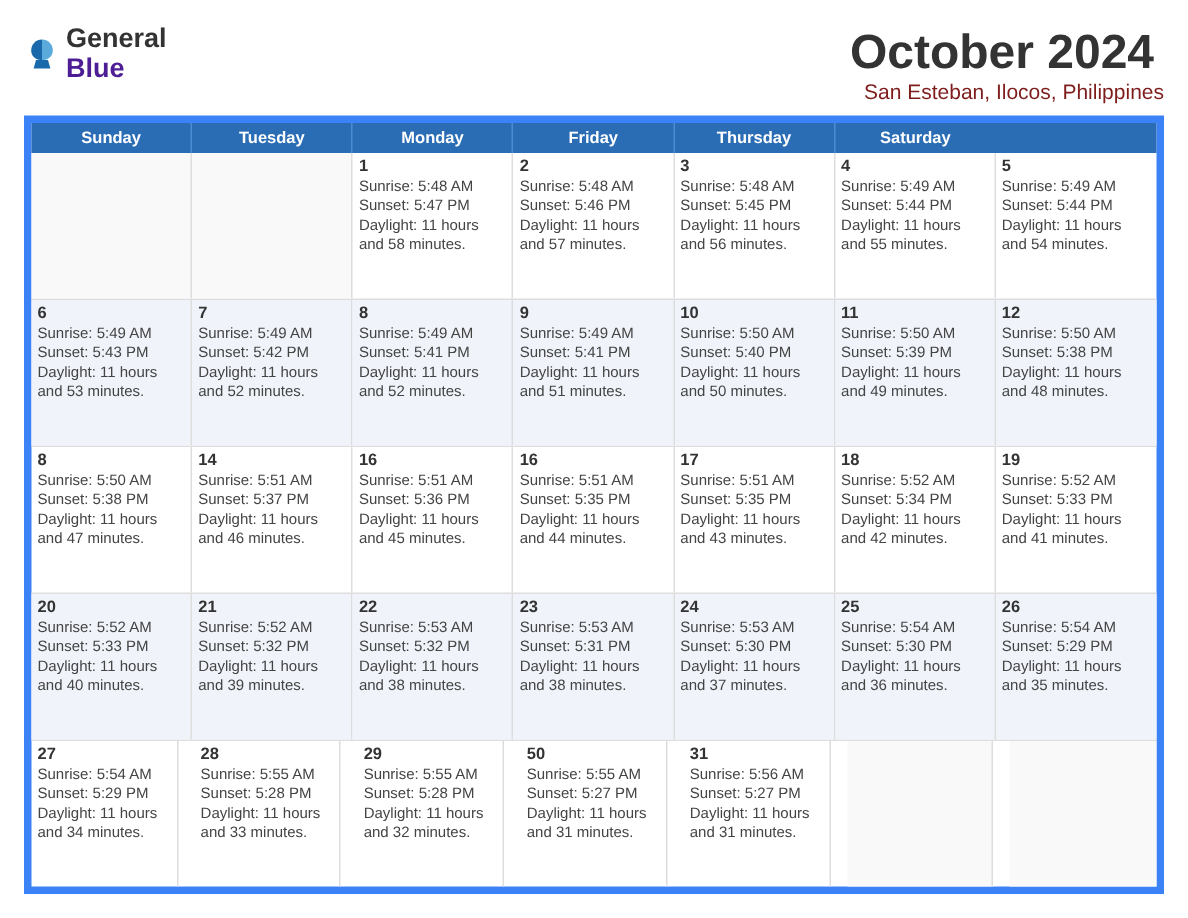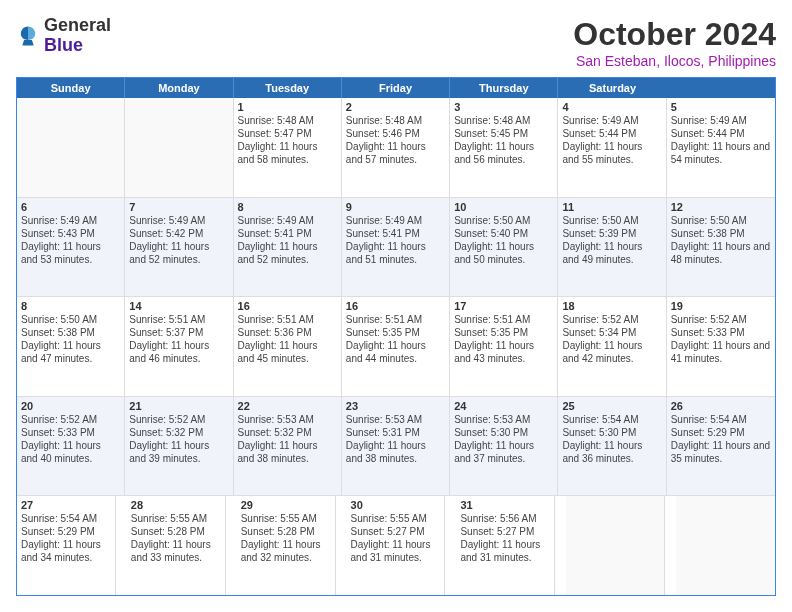--- a/index.html
+++ b/index.html
@@ -38,31 +38,32 @@
       width: 24px;
       height: 24px;
     }
     .title-block {
       text-align: right;
     }
     .month-title {
       font-size: 32px;
       font-weight: bold;
       color: #333;
+      text-align: center;
     }
     .location-title {
       font-size: 14px;
-      color: #a21caf;
+      color: #7f1d1d;
       margin-left: 16px;
     }
     .calendar {
       flex: 1;
       display: flex;
       flex-direction: column;
-      border: 1px solid #3b82f6;
+      border: 5px solid #3b82f6;
     }
     .cal-header-row {
       display: grid;
       grid-template-columns: repeat(7, 1fr);
       background-color: #2a6db5;
     }
     .cal-header-cell {
       color: #fff;
       font-size: 11px;
       font-weight: bold;
@@ -132,22 +133,22 @@
     </div>
     <div class="title-block">
       <div class="month-title">October 2024</div>
       <div class="location-title">San Esteban, Ilocos, Philippines</div>
     </div>
   </div>
 
   <div class="calendar">
     <div class="cal-header-row">
     <div class="cal-header-cell">Sunday</div>
+        <div class="cal-header-cell">Tuesday</div>
         <div class="cal-header-cell">Monday</div>
-        <div class="cal-header-cell">Tuesday</div>
         <div class="cal-header-cell">Friday</div>
         <div class="cal-header-cell">Thursday</div>
         <div class="cal-header-cell">Saturday</div>
       </div>
     <div class="cal-body">
     <div class="cal-row">
           <div class="cal-cell empty-cell"></div>
           <div class="cal-cell empty-cell"></div>
           <div class="cal-cell">
             <div class="cell-date">1</div>
@@ -267,21 +268,21 @@
           </div>
           <div class="cal-cell">
             <div class="cell-date">28</div>
             <div class="cell-info">Sunrise: 5:55 AM<br>Sunset: 5:28 PM<br>Daylight: 11 hours and 33 minutes.</div>
           </div>
           <div class="cal-cell">
             <div class="cell-date">29</div>
             <div class="cell-info">Sunrise: 5:55 AM<br>Sunset: 5:28 PM<br>Daylight: 11 hours and 32 minutes.</div>
           </div>
           <div class="cal-cell">
-            <div class="cell-date">30</div>
+            <div class="cell-date">50</div>
             <div class="cell-info">Sunrise: 5:55 AM<br>Sunset: 5:27 PM<br>Daylight: 11 hours and 31 minutes.</div>
           </div>
           <div class="cal-cell">
             <div class="cell-date">31</div>
             <div class="cell-info">Sunrise: 5:56 AM<br>Sunset: 5:27 PM<br>Daylight: 11 hours and 31 minutes.</div>
           </div>
           <div class="cal-cell empty-cell"></div>
           <div class="cal-cell empty-cell"></div>
         </div>
       </div>

